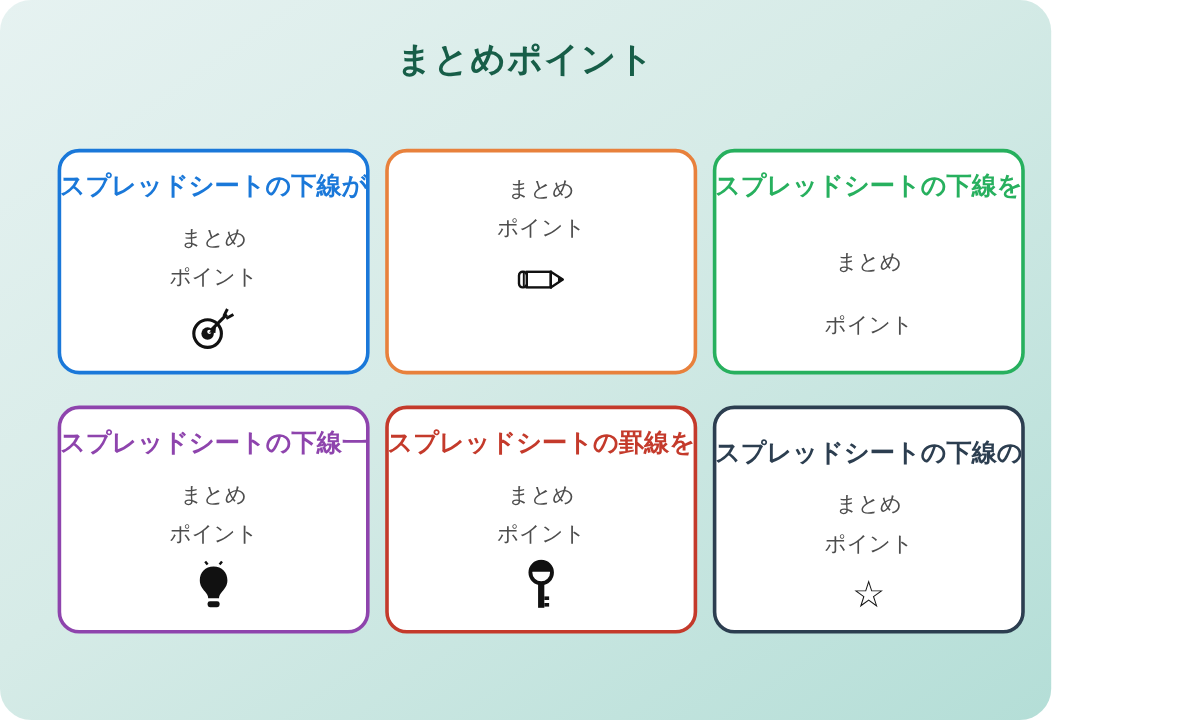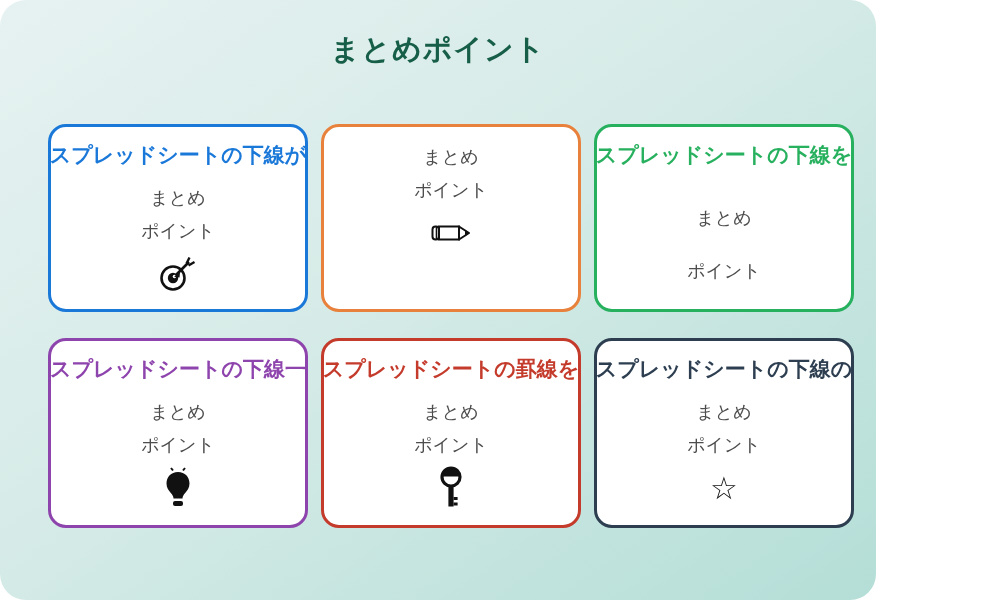--- a/index.html
+++ b/index.html
@@ -143,21 +143,21 @@
         <svg width="28" height="44" viewBox="0 0 28 44">
           <circle cx="14" cy="11" r="9" fill="#fff" stroke="#111" stroke-width="3.2"></circle>
           <path d="M5.6 10.5 a8.4 8.4 0 0 1 16.8 0 Z" fill="#111"></path>
           <rect x="11.4" y="19.5" width="5.2" height="21" fill="#111"></rect>
           <rect x="16.6" y="31" width="4" height="3" fill="#111"></rect>
           <rect x="16.6" y="36.5" width="4" height="3" fill="#111"></rect>
         </svg>
       </div>
     </div>
 
-    <div class="card" style="border-color: rgb(44, 62, 80);">
+    <div class="card" style="border-color: rgb(44, 62, 80); justify-content: center;">
       <div class="card-title" style="color: rgb(44, 62, 80);">スプレッドシートの下線の</div>
       <div class="card-line" style="color: rgb(77, 77, 77);">まとめ</div>
       <div class="card-line" style="color: rgb(77, 77, 77);">ポイント</div>
       <div class="card-icon">
         <span class="star-glyph">☆</span>
       </div>
     </div>
 
   </div>
 </div>

